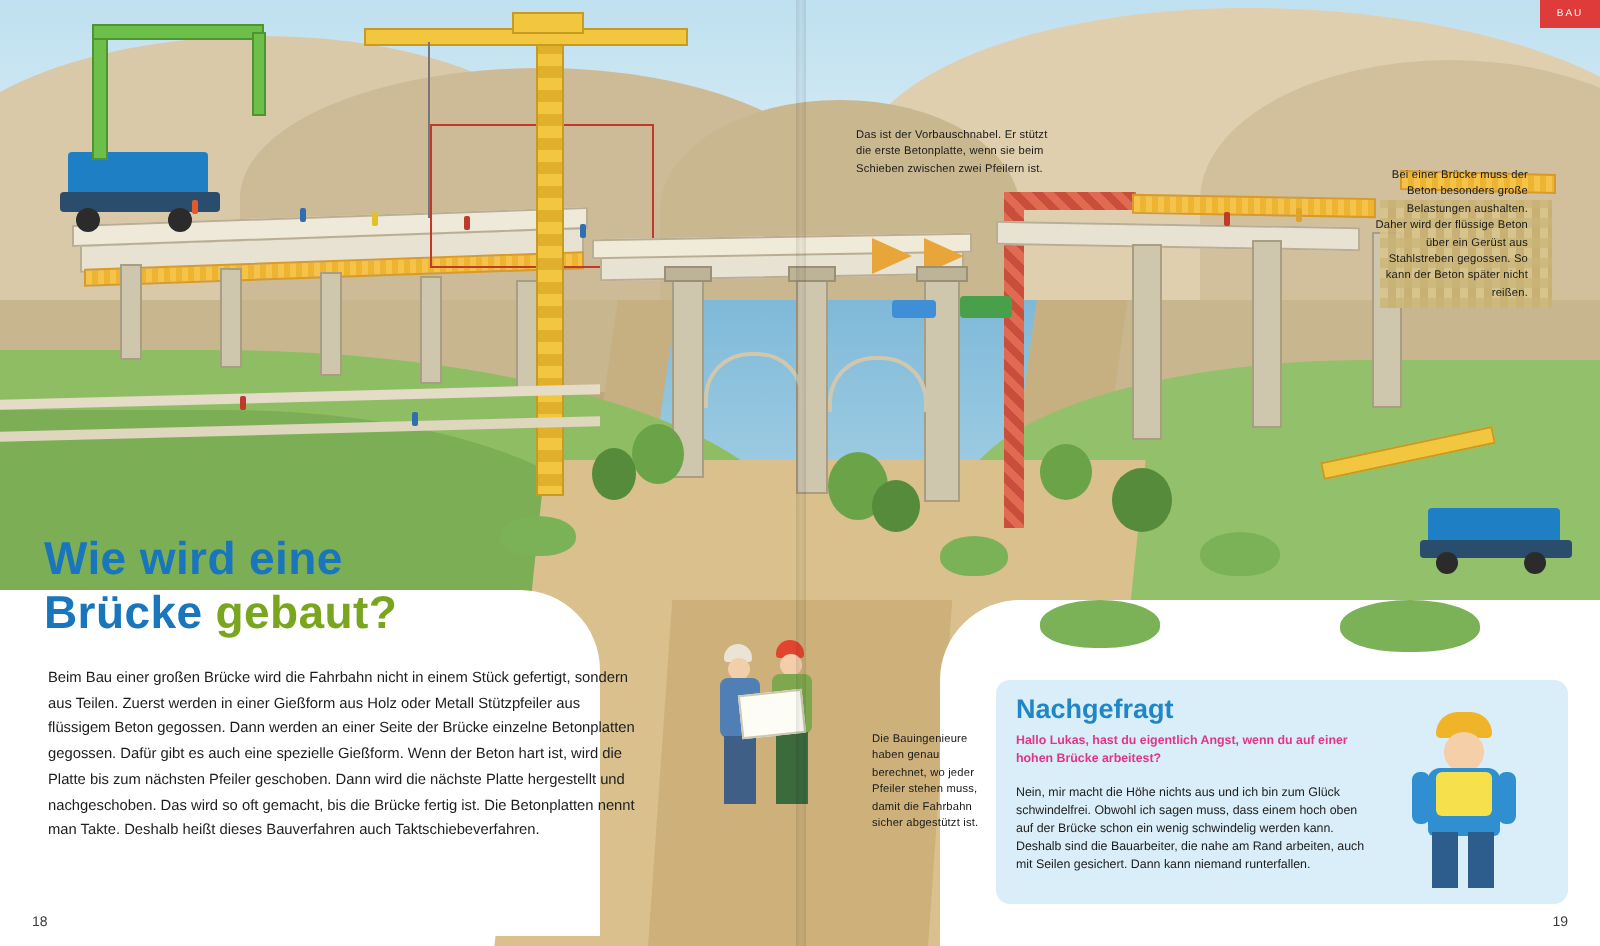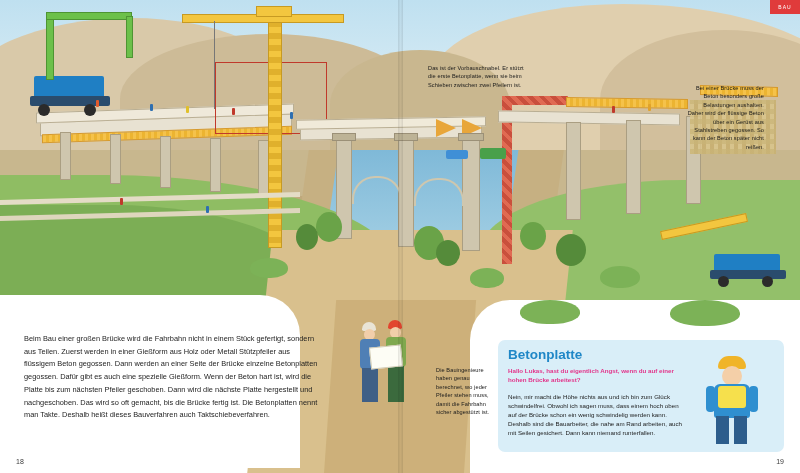--- a/index.html
+++ b/index.html
@@ -260,25 +260,30 @@
   </div>
 
   <div class="spine"></div>
 
   <div class="callout" style="left:428px;top:64px;width:104px;">Das ist der Vorbauschnabel. Er stützt die erste Betonplatte, wenn sie beim Schieben zwischen zwei Pfeilern ist.</div>
 
   <div class="callout right" style="left:686px;top:84px;width:78px;">Bei einer Brücke muss der Beton besonders große Belastungen aushalten. Daher wird der flüssige Beton über ein Gerüst aus Stahlstreben gegossen. So kann der Beton später nicht reißen.</div>
 
   <div class="callout" style="left:436px;top:366px;width:54px;">Die Bauingenieure haben genau berechnet, wo jeder Pfeiler stehen muss, damit die Fahrbahn sicher abgestützt ist.</div>
 
+  <div class="headline">
+    <span class="b">Wie wird eine</span><br>
+    <span class="b">Brücke</span>
+    <span class="g">gebaut?</span>
+  </div>
 
   <div class="bodytext">Beim Bau einer großen Brücke wird die Fahrbahn nicht in einem Stück gefertigt, sondern aus Teilen. Zuerst werden in einer Gießform aus Holz oder Metall Stützpfeiler aus flüssigem Beton gegossen. Dann werden an einer Seite der Brücke einzelne Betonplatten gegossen. Dafür gibt es auch eine spezielle Gießform. Wenn der Beton hart ist, wird die Platte bis zum nächsten Pfeiler geschoben. Dann wird die nächste Platte hergestellt und nachgeschoben. Das wird so oft gemacht, bis die Brücke fertig ist. Die Betonplatten nennt man Takte. Deshalb heißt dieses Bauverfahren auch Taktschiebeverfahren.</div>
 
   <div class="nach">
-    <div class="nach-title">Betonplatte</div>
+    <div class="nach-title">Nachgefragt</div>
     <div class="nach-q">Hallo Lukas, hast du eigentlich Angst, wenn du auf einer hohen Brücke arbeitest?</div>
     <div class="nach-a">Nein, mir macht die Höhe nichts aus und ich bin zum Glück schwindelfrei. Obwohl ich sagen muss, dass einem hoch oben auf der Brücke schon ein wenig schwindelig werden kann. Deshalb sind die Bauarbeiter, die nahe am Rand arbeiten, auch mit Seilen gesichert. Dann kann niemand runterfallen.</div>
 
     <div class="worker">
       <div class="w-helmet"></div>
       <div class="w-head"></div>
       <div class="w-arm" style="left:10px;"></div>
       <div class="w-arm" style="left:53px;"></div>
       <div class="w-body"></div>
       <div class="w-vest"></div>

